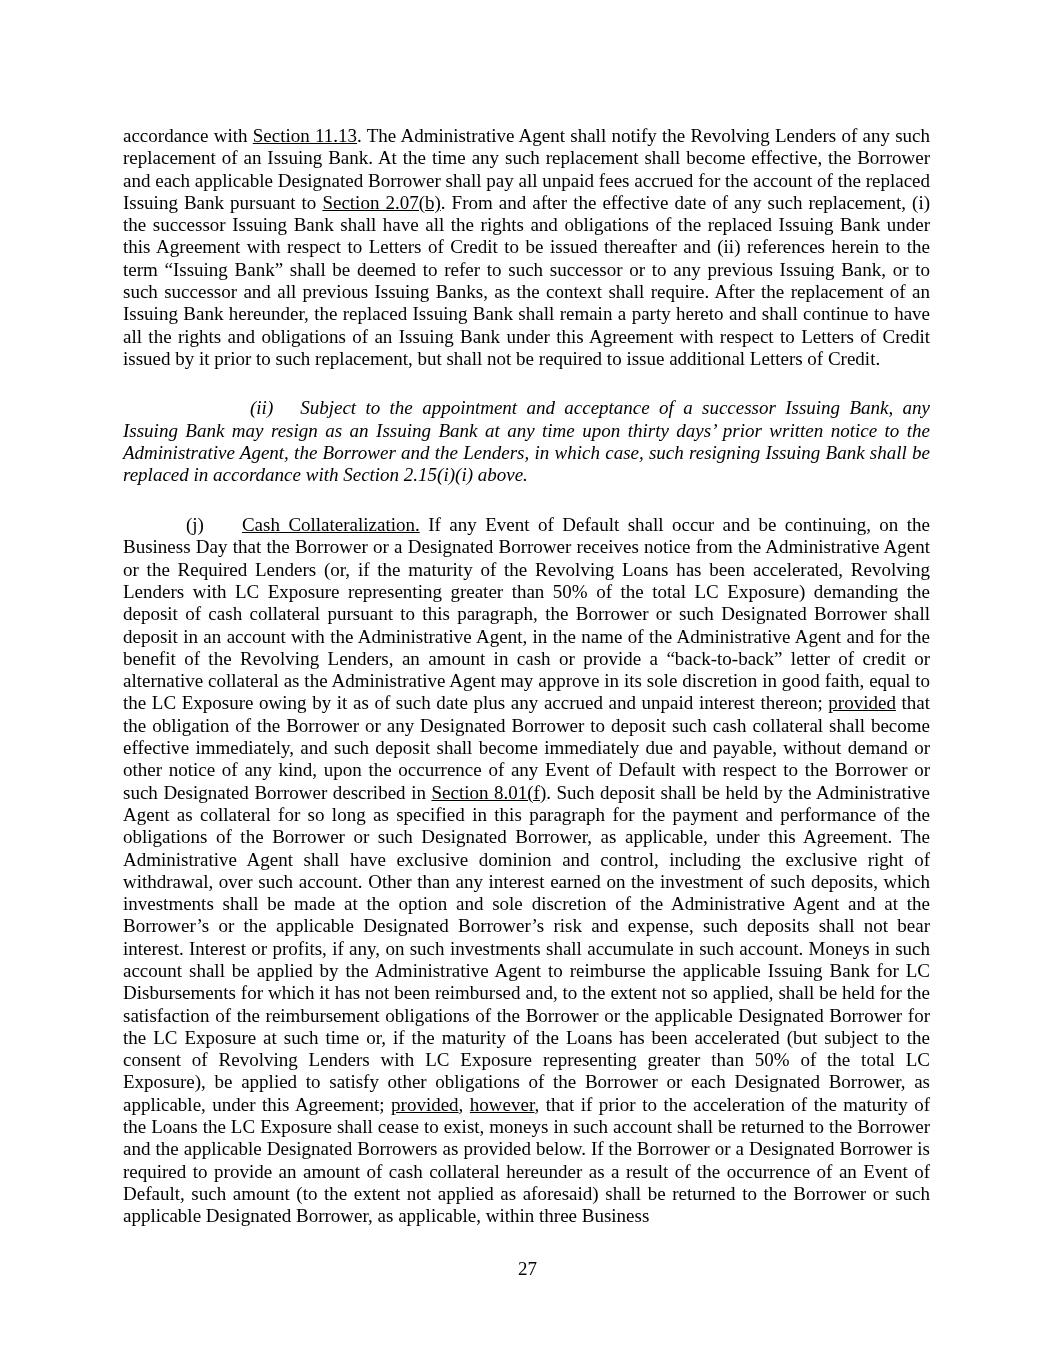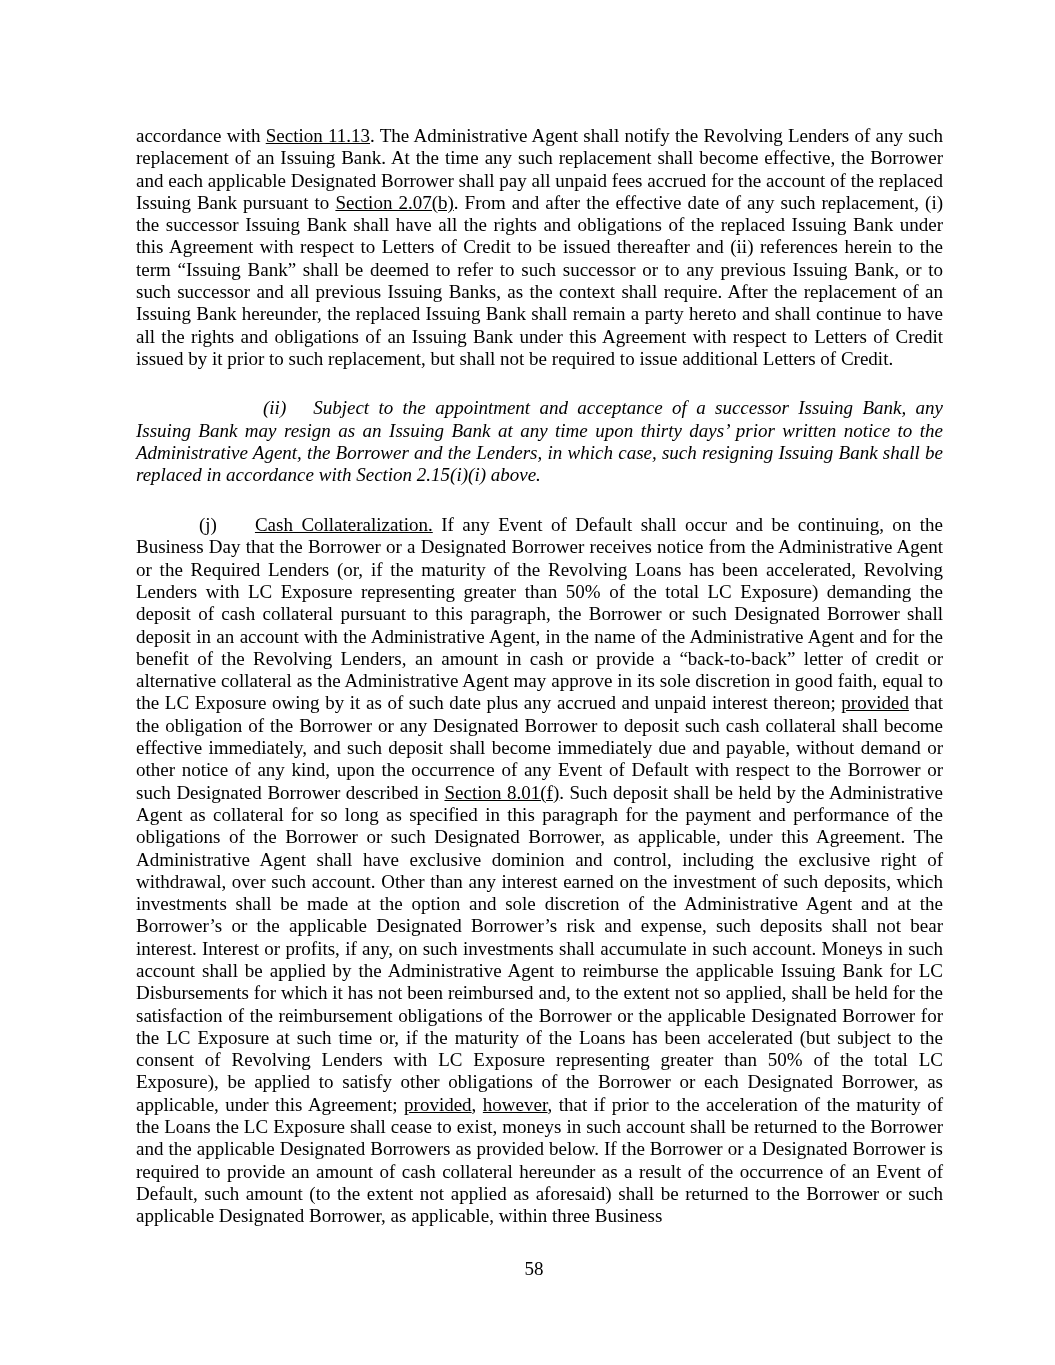--- a/index.html
+++ b/index.html
@@ -12,21 +12,20 @@
     height: 1365px;
     position: relative;
     font-family: "Liberation Serif", serif;
     color: #000000;
     overflow: hidden;
   }
   .page {
     position: absolute;
     inset: 0;
     background: #ffffff;
-    margin-left: 13px;
   }
   .content {
     position: absolute;
     left: 123px;
     top: 125px;
     width: 807px;
     font-size: 19px;
     line-height: 22.3px;
     text-align: justify;
   }
@@ -57,15 +56,15 @@
 </head>
 <body>
 
 <div class="page">
   <main class="content">
     <p class="para"><span>accordance with </span><span class="u">Section 11.13</span><span>.  The Administrative Agent shall notify the Revolving Lenders of any such replacement of an Issuing Bank.  At the time any such replacement shall become effective, the Borrower and each applicable Designated Borrower shall pay all unpaid fees accrued for the account of the replaced Issuing Bank pursuant to </span><span class="u">Section 2.07(b)</span><span>.  From and after the effective date of any such replacement, (i) the successor Issuing Bank shall have all the rights and obligations of the replaced Issuing Bank under this Agreement with respect to Letters of Credit to be issued thereafter and (ii) references herein to the term “Issuing Bank” shall be deemed to refer to such successor or to any previous Issuing Bank, or to such successor and all previous Issuing Banks, as the context shall require.  After the replacement of an Issuing Bank hereunder, the replaced Issuing Bank shall remain a party hereto and shall continue to have all the rights and obligations of an Issuing Bank under this Agreement with respect to Letters of Credit issued by it prior to such replacement, but shall not be required to issue additional Letters of Credit.</span></p>
     <p class="para indent-deep"><span>(ii)</span><span class="tab" style="width: 27px;">&nbsp;</span><span>Subject to the appointment and acceptance of a successor Issuing Bank, any Issuing Bank may resign as an Issuing Bank at any time upon thirty days’ prior written notice to the Administrative Agent, the Borrower and the Lenders, in which case, such resigning Issuing Bank shall be replaced in accordance with Section 2.15(i)(i) above.</span></p>
     <p class="para indent-std"><span>(j)</span><span class="tab" style="width: 38px;">&nbsp;</span><span class="u">Cash Collateralization.</span><span>  If any Event of Default shall occur and be continuing, on the Business Day that the Borrower or a Designated Borrower receives notice from the Administrative Agent or the Required Lenders (or, if the maturity of the Revolving Loans has been accelerated, Revolving Lenders with LC Exposure representing greater than 50% of the total LC Exposure) demanding the deposit of cash collateral pursuant to this paragraph, the Borrower or such Designated Borrower shall deposit in an account with the Administrative Agent, in the name of the Administrative Agent and for the benefit of the Revolving Lenders, an amount in cash or provide a “back-to-back” letter of credit or alternative collateral as the Administrative Agent may approve in its sole discretion in good faith, equal to the LC Exposure owing by it as of such date plus any accrued and unpaid interest thereon; </span><span class="u">provided</span><span> that the obligation of the Borrower or any Designated Borrower to deposit such cash collateral shall become effective immediately, and such deposit shall become immediately due and payable, without demand or other notice of any kind, upon the occurrence of any Event of Default with respect to the Borrower or such Designated Borrower described in </span><span class="u">Section 8.01(f)</span><span>.  Such deposit shall be held by the Administrative Agent as collateral for so long as specified in this paragraph for the payment and performance of the obligations of the Borrower or such Designated Borrower, as applicable, under this Agreement.  The Administrative Agent shall have exclusive dominion and control, including the exclusive right of withdrawal, over such account.  Other than any interest earned on the investment of such deposits, which investments shall be made at the option and sole discretion of the Administrative Agent and at the Borrower’s or the applicable Designated Borrower’s risk and expense, such deposits shall not bear interest.  Interest or profits, if any, on such investments shall accumulate in such account.  Moneys in such account shall be applied by the Administrative Agent to reimburse the applicable Issuing Bank for LC Disbursements for which it has not been reimbursed and, to the extent not so applied, shall be held for the satisfaction of the reimbursement obligations of the Borrower or the applicable Designated Borrower for the LC Exposure at such time or, if the maturity of the Loans has been accelerated (but subject to the consent of Revolving Lenders with LC Exposure representing greater than 50% of the total LC Exposure), be applied to satisfy other obligations of the Borrower or each Designated Borrower, as applicable, under this Agreement; </span><span class="u">provided</span><span>, </span><span class="u">however</span><span>, that if prior to the acceleration of the maturity of the Loans the LC Exposure shall cease to exist, moneys in such account shall be returned to the Borrower and the applicable Designated Borrowers as provided below.  If the Borrower or a Designated Borrower is required to provide an amount of cash collateral hereunder as a result of the occurrence of an Event of Default, such amount (to the extent not applied as aforesaid) shall be returned to the Borrower or such applicable Designated Borrower, as applicable, within three Business</span></p>
   </main>
   <footer class="footer">
-    <span>58</span>
+    <span>27</span>
   </footer>
 </div>
 
 </body></html>

